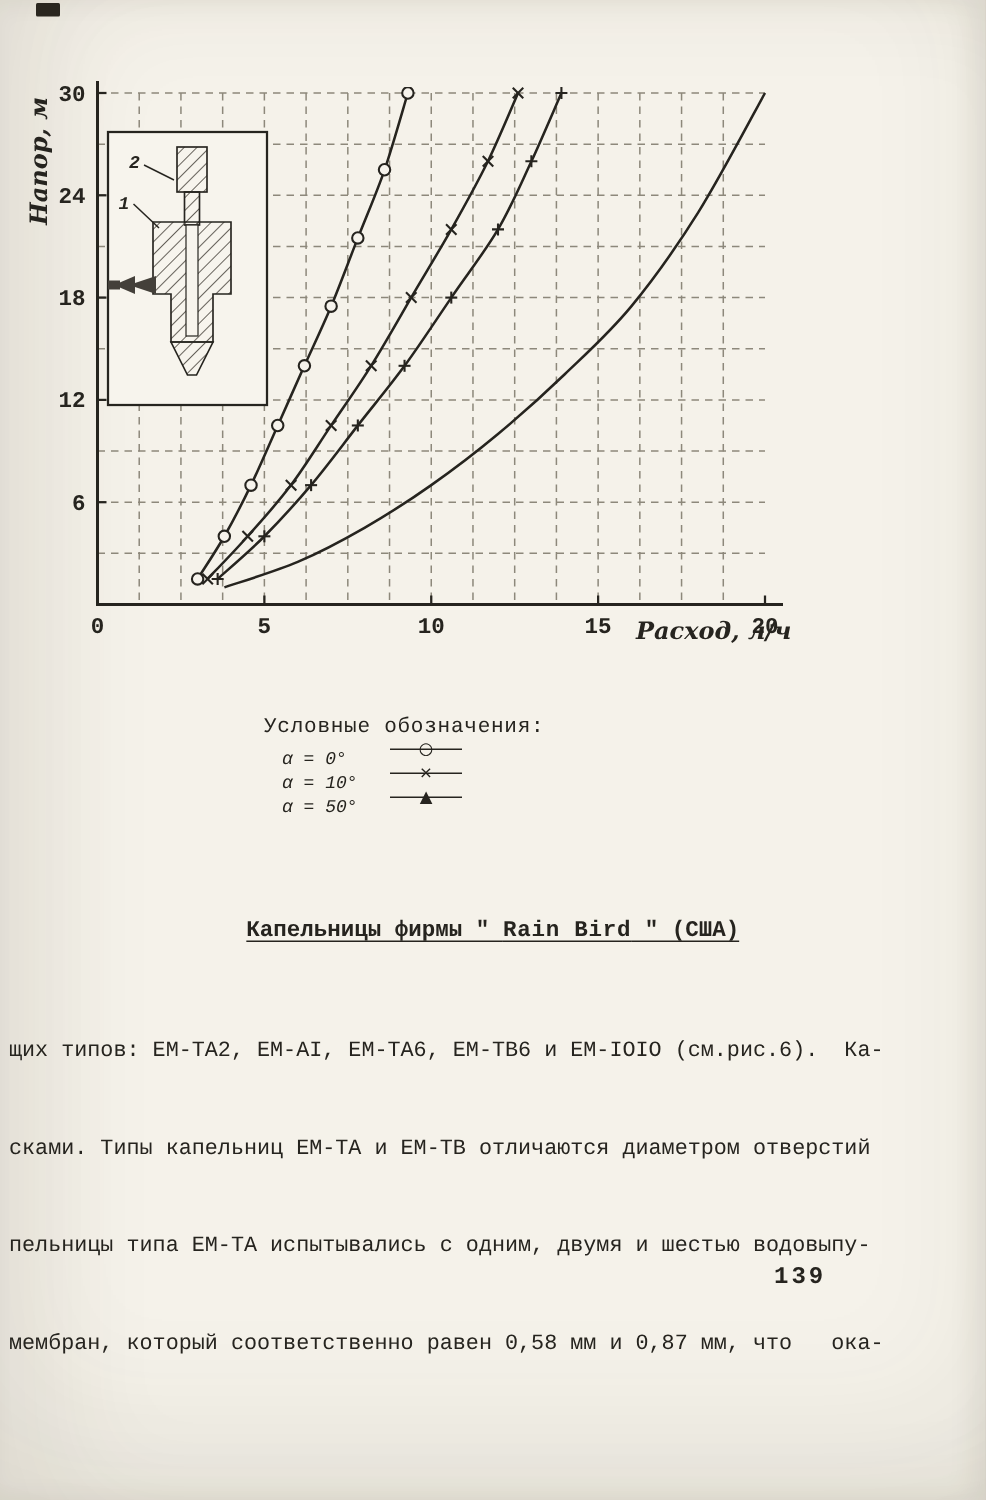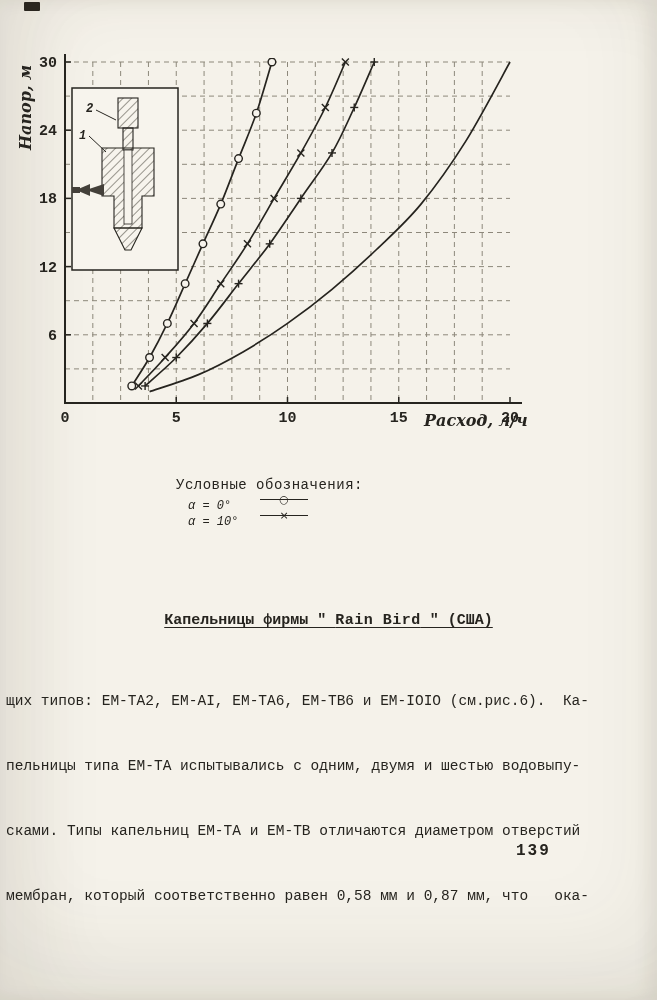--- a/index.html
+++ b/index.html
@@ -196,28 +196,34 @@
       <span class="lg-line">
           <span class="lg-glyph">○</span>
         </span>
     </div>
     <div class="lg-row">
       <span class="lg-label">α = 10°</span>
       <span class="lg-line">
           <span class="lg-glyph">×</span>
         </span>
     </div>
+    <div class="lg-row">
+      <span class="lg-label">α = 50°</span>
+      <span class="lg-line">
+          <span class="lg-glyph">▲</span>
+        </span>
+    </div>
   </div>
 
   <div class="section-heading"><span class="heading-underline"><span>Капельницы фирмы " </span><span class="brand">Rain Bird</span><span> " (США)</span></span></div>
 
   <div class="body-text">
     <div class="line">щих типов: ЕМ-ТА2, ЕМ-АI, ЕМ-ТА6, ЕМ-ТВ6 и ЕМ-IOIO (см.рис.6).  Ка-</div>
+    <div class="line">сками. Типы капельниц ЕМ-ТА и ЕМ-ТВ отличаются диаметром отверстий</div>
     <div class="line">пельницы типа ЕМ-ТА испытывались с одним, двумя и шестью водовыпу-</div>
-    <div class="line">сками. Типы капельниц ЕМ-ТА и ЕМ-ТВ отличаются диаметром отверстий</div>
     <div class="line">мембран, который соответственно равен 0,58 мм и 0,87 мм, что   ока-</div>
     
     
     
     
     
     
   </div>
 
   <div class="page-number">139</div>

